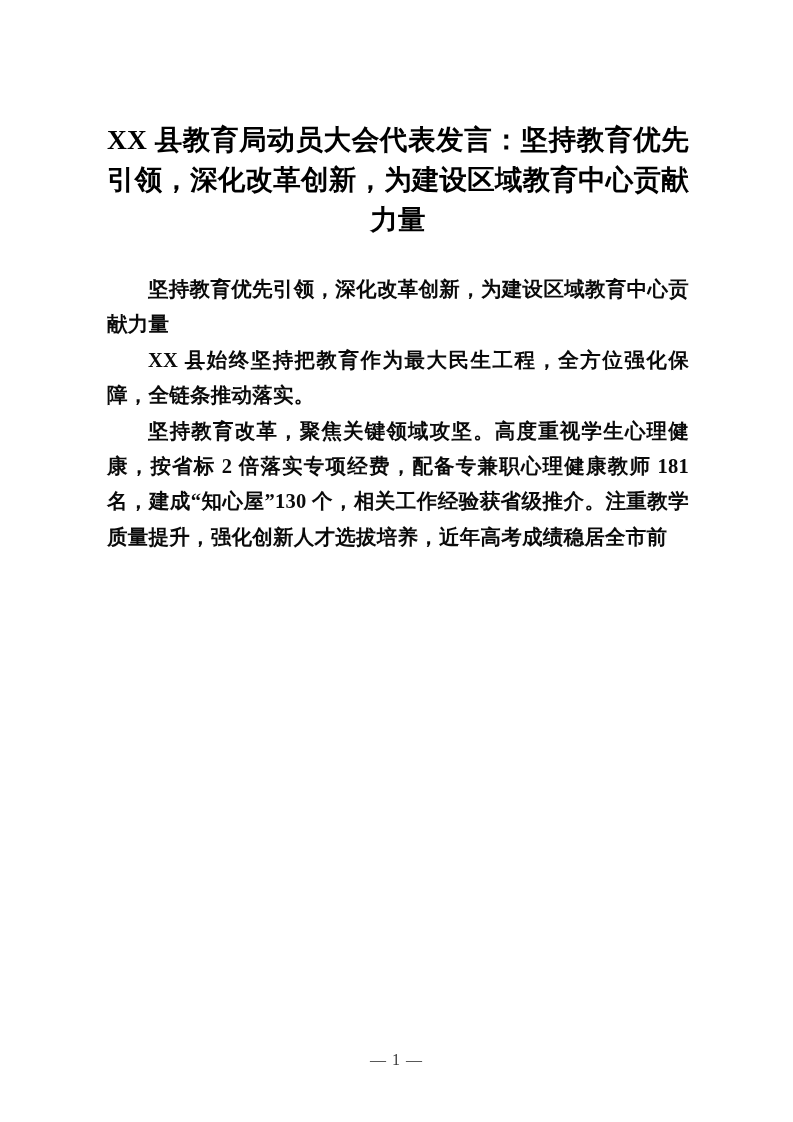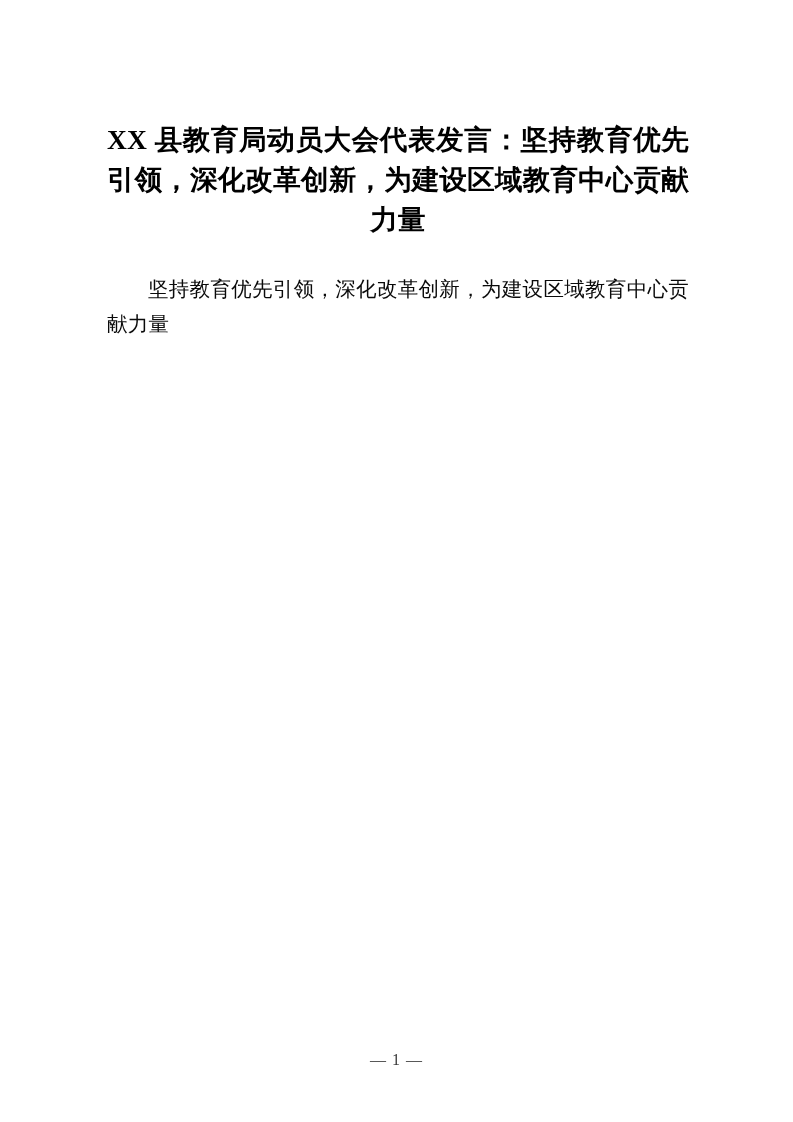--- a/index.html
+++ b/index.html
@@ -47,20 +47,21 @@
     margin: 0 0 0 0;
     font-family: "Liberation Serif", "DejaVu Serif", serif;
     font-size: 20.5px;
     line-height: 35.4px;
     color: #0a0a0a;
     text-align: justify;
     text-justify: inter-ideograph;
     text-indent: 2em;
     word-break: break-all;
     letter-spacing: 0.25px;
+    font-weight: bold;
   }
   .page-number {
     position: absolute;
     left: 0;
     right: 0;
     top: 1035px;
     text-align: center;
     font-family: "Liberation Serif", "DejaVu Serif", serif;
     font-size: 16px;
     color: #3a3a3a;
@@ -71,19 +72,21 @@
 <body>
 
 <div class="page">
 
   <div class="doc-body">
 
     <h1 class="doc-title">XX 县教育局动员大会代表发言：坚持教育优先引领，深化改革创新，为建设区域教育中心贡献力量</h1>
 
     <div class="doc-paragraphs">
       <p class="doc-para">坚持教育优先引领，深化改革创新，为建设区域教育中心贡献力量</p>
+      <p class="doc-para">XX 县始终坚持把教育作为最大民生工程，全方位强化保障，全链条推动落实。</p>
+      <p class="doc-para">坚持教育改革，聚焦关键领域攻坚。高度重视学生心理健康，按省标 2 倍落实专项经费，配备专兼职心理健康教师 181 名，建成“知心屋”130 个，相关工作经验获省级推介。注重教学质量提升，强化创新人才选拔培养，近年高考成绩稳居全市前</p>
     </div>
 
   </div>
 
   <div class="page-number">— 1 —</div>
 
 </div>
 
 </body></html>

